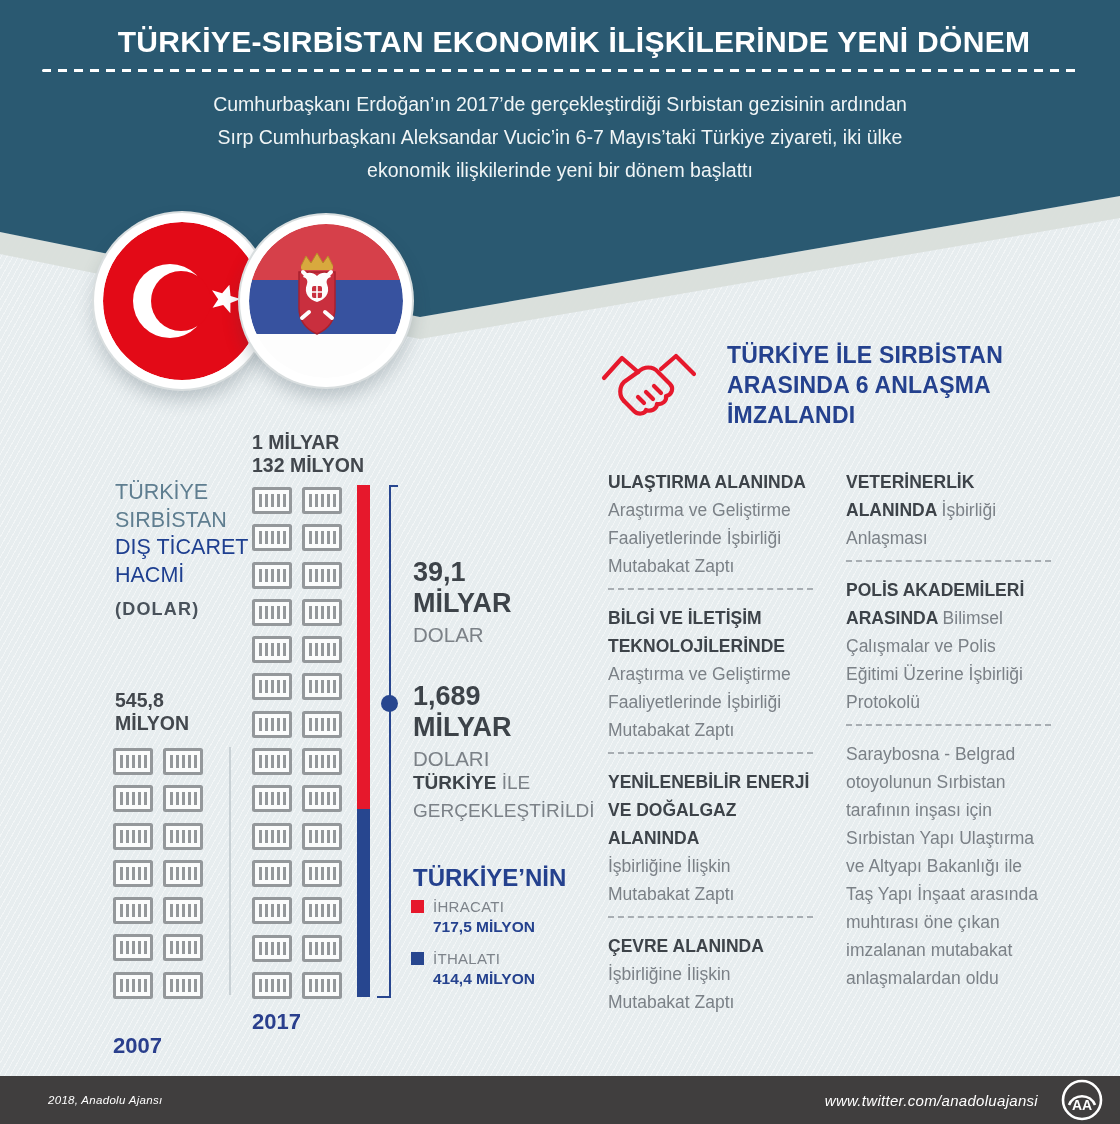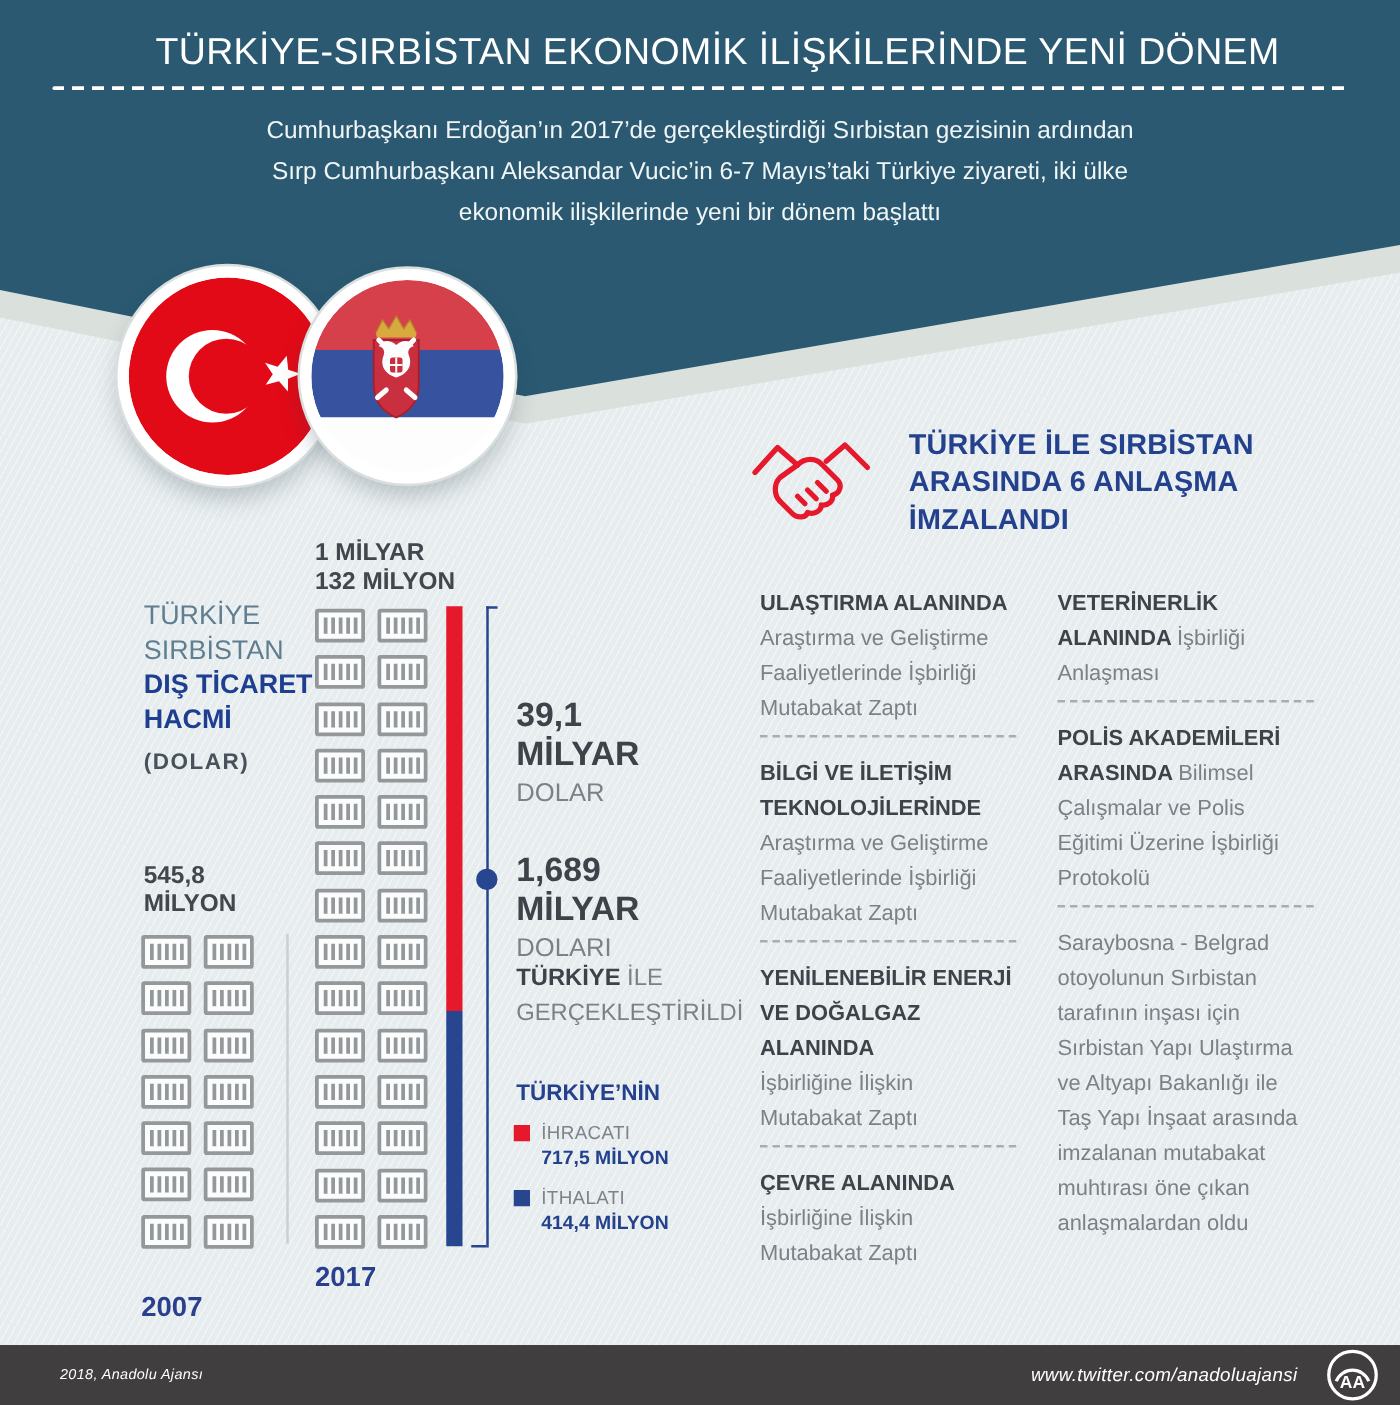--- a/index.html
+++ b/index.html
@@ -8,39 +8,39 @@
     position:relative; width:1120px; height:1124px; overflow:hidden;
     font-family:"Liberation Sans", sans-serif;
     background:
       repeating-linear-gradient(119deg, rgba(255,255,255,.45) 0 1px, rgba(255,255,255,0) 1px 5px),
       #e7edef;
   }
   
   .hdr-svg { position:absolute; left:0; top:0; }
   
   .main-title { position:absolute; top:25px; left:0; width:100%; text-align:center;
-    color:#fff; font-size:30px; font-weight:400; letter-spacing:.3px;padding-left:28px; }
+    color:#fff; font-size:30px; font-weight:700; letter-spacing:.3px;padding-left:28px; }
   .dash-line { position:absolute; top:69px; left:42px; width:1036px; height:3px;
     background:repeating-linear-gradient(90deg,#fff 0 9px, rgba(255,255,255,0) 9px 16px); border-radius:2px; }
   .subtitle { position:absolute; top:88px; left:0; width:100%; text-align:center;
     color:#f0f5f6; font-size:19.5px; line-height:33px; font-weight:400; }
   
   .flag { position:absolute; border-radius:50%; background:#fff;
     box-shadow:0 0 0 2px #d9dedf, 0 10px 18px rgba(40,60,70,.25); display:flex; align-items:center; justify-content:center; }
   .flag-tr { left:94px; top:213px; width:176px; height:176px; z-index:2; }
   .flag-rs { left:240px; top:215px; width:172px; height:172px; z-index:3; }
   .flag svg { display:block; border-radius:50%; }
   
   .handshake { position:absolute; left:600px; top:342px; }
   .deal-heading { position:absolute; left:727px; top:340px; color:#24418e;
     font-size:23px; line-height:30px; font-weight:800; letter-spacing:.2px; }
   
   .left-block { position:absolute; left:115px; top:479px; font-size:21.5px; line-height:27.5px; }
   .left-block .steel { color:#5f7e90; font-weight:500; }
-  .left-block .navy  { color:#1e3f90; font-weight:700; }
+  .left-block .navy  { color:#1e3f90; font-weight:400; }
   .left-block .unit  { color:#49525b; font-weight:700; font-size:18px; letter-spacing:1.2px; margin-top:7px; }
   .val-label { position:absolute; color:#42474d; font-weight:700; font-size:19.5px; line-height:22.5px; }
   .val-2017 { left:252px; top:431px; }
   .val-2007 { left:115px; top:689px; }
   .year-label { position:absolute; color:#2a3f8d; font-weight:600; font-size:22px; }
   .year-2007 { left:113px; top:1009px;margin-top:24px; }
   .year-2017 { left:252px; top:1009px;text-align:right; }
   
   .bld-grid { position:absolute; display:grid; grid-template-columns:repeat(2,40px); column-gap:10px; row-gap:10.3px; }
   .grid-2017 { left:252px; top:487px; }
@@ -58,21 +58,21 @@
   .bracket-dot { position:absolute; left:381px; top:695px; width:17px; height:17px; border-radius:50%; background:#27468f; }
   
   .annot { position:absolute; left:413px; }
   .a-head { top:471px; font-size:19px; line-height:27.5px; color:#7b8187; }
   .a-head .b1 { color:#3d4349; font-weight:800; }
   .big-num { font-size:27px; line-height:31px; font-weight:800; color:#3d4349; }
   .big-unit { font-size:20.5px; color:#7b8187; margin-top:4px; }
   .a-big1 { top:557px; } .a-big2 { top:681px; }
   .a-real { top:769px; font-size:19px; line-height:28px; color:#7b8187; }
   .a-real .b1 { color:#3d4349; font-weight:800; }
-  .leg-title { position:absolute; left:413px; top:864px; color:#24418e; font-size:18px; font-weight:800; }
+  .leg-title { position:absolute; left:413px; top:864px; color:#24418e; font-size:24px; font-weight:800; }
   .legend { position:absolute; left:411px; top:898px; }
   .leg-item { margin-bottom:14px; }
   .leg-head { display:flex; align-items:center; }
   .leg-sq { width:13px; height:13px; margin-right:9px; flex:0 0 auto; }
   .leg-label { color:#7d838a; font-size:15px; letter-spacing:.3px; }
   .leg-val { color:#24418e; font-size:15.5px; font-weight:800; margin:3px 0 0 22px; }
   
   .agr-col { position:absolute; top:468px; width:205px; font-size:17.5px; line-height:28px; color:#7b8187; }
   .col-1 { left:608px; } .col-2 { left:846px; }
   .agr-line .b { color:#3d4349; font-weight:800; }
@@ -553,22 +553,22 @@
         <div class="agr-line"><span>Protokolü</span></div>
       </div>
       <div class="agr-sep"></div>
       <div class="agr-item">
         <div class="agr-line"><span>Saraybosna - Belgrad</span></div>
         <div class="agr-line"><span>otoyolunun Sırbistan</span></div>
         <div class="agr-line"><span>tarafının inşası için</span></div>
         <div class="agr-line"><span>Sırbistan Yapı Ulaştırma</span></div>
         <div class="agr-line"><span>ve Altyapı Bakanlığı ile</span></div>
         <div class="agr-line"><span>Taş Yapı İnşaat arasında</span></div>
+        <div class="agr-line"><span>muhtırası öne çıkan</span></div>
         <div class="agr-line"><span>imzalanan mutabakat</span></div>
-        <div class="agr-line"><span>muhtırası öne çıkan</span></div>
         <div class="agr-line"><span>anlaşmalardan oldu</span></div>
       </div>
     </div>
 
   <div class="footer">
     <span class="foot-left">2018, Anadolu Ajansı</span>
     <span class="foot-right">www.twitter.com/anadoluajansi</span>
     <svg width="44" height="44" viewBox="0 0 44 44">
       <circle cx="22" cy="22" r="19" stroke="#fff" stroke-width="2.6" fill="none"></circle>
       <path d="M9,27 A14,14 0 0 1 35,27" stroke="#fff" stroke-width="2.6" fill="none"></path>

